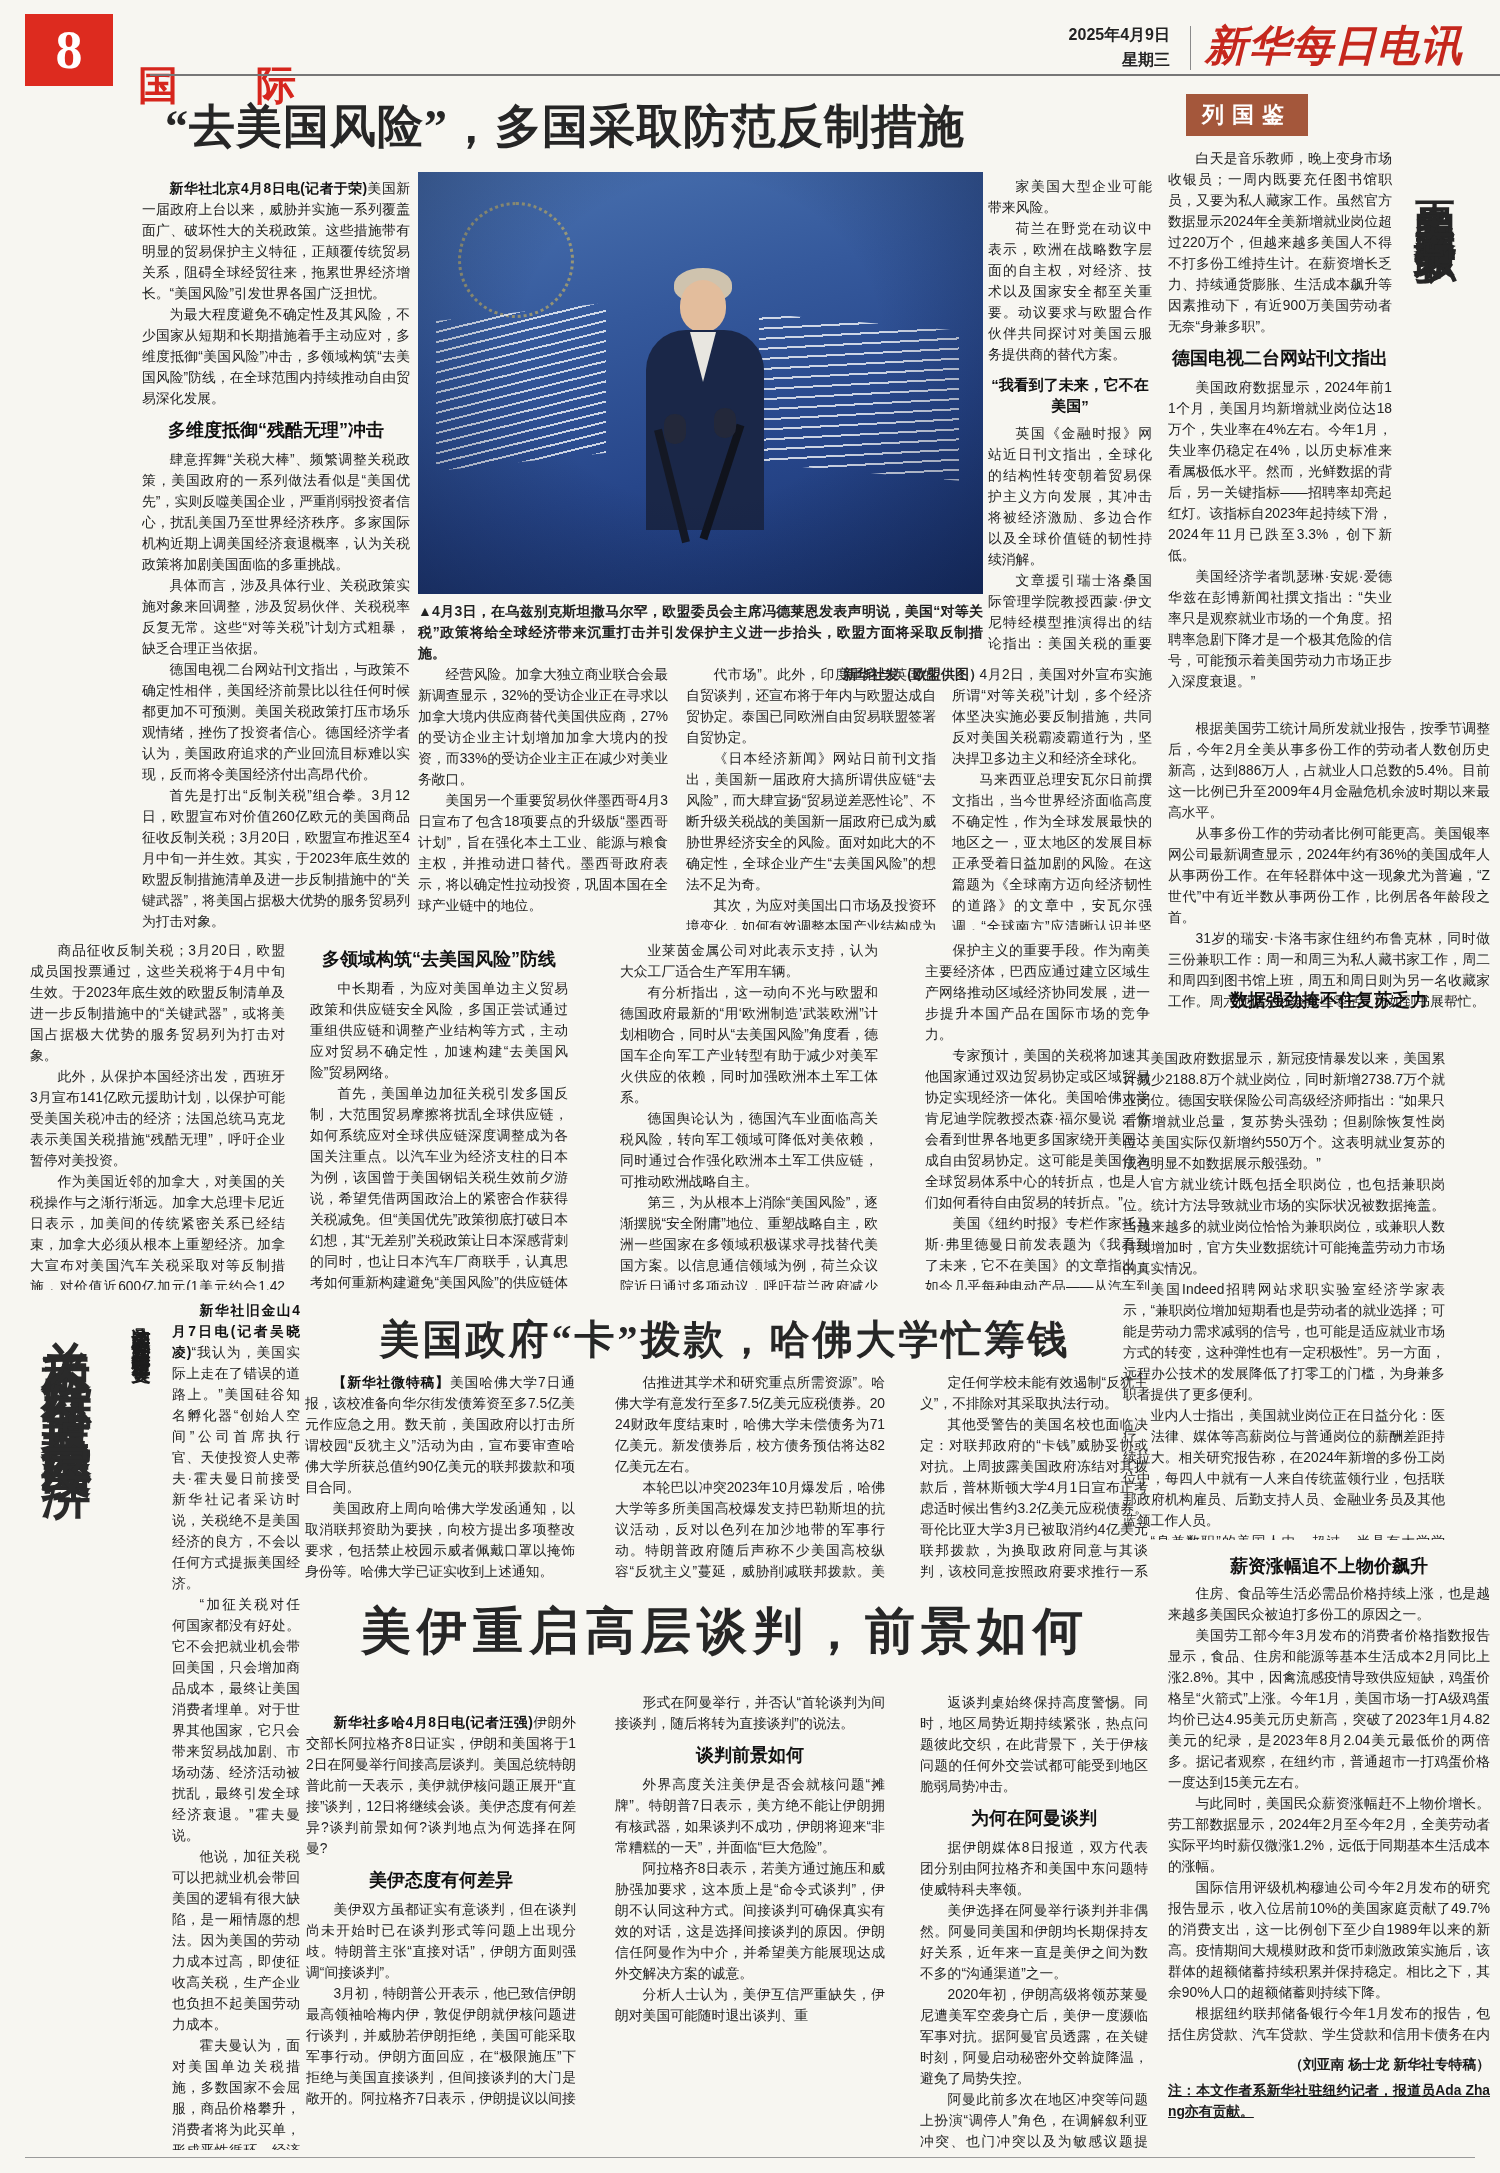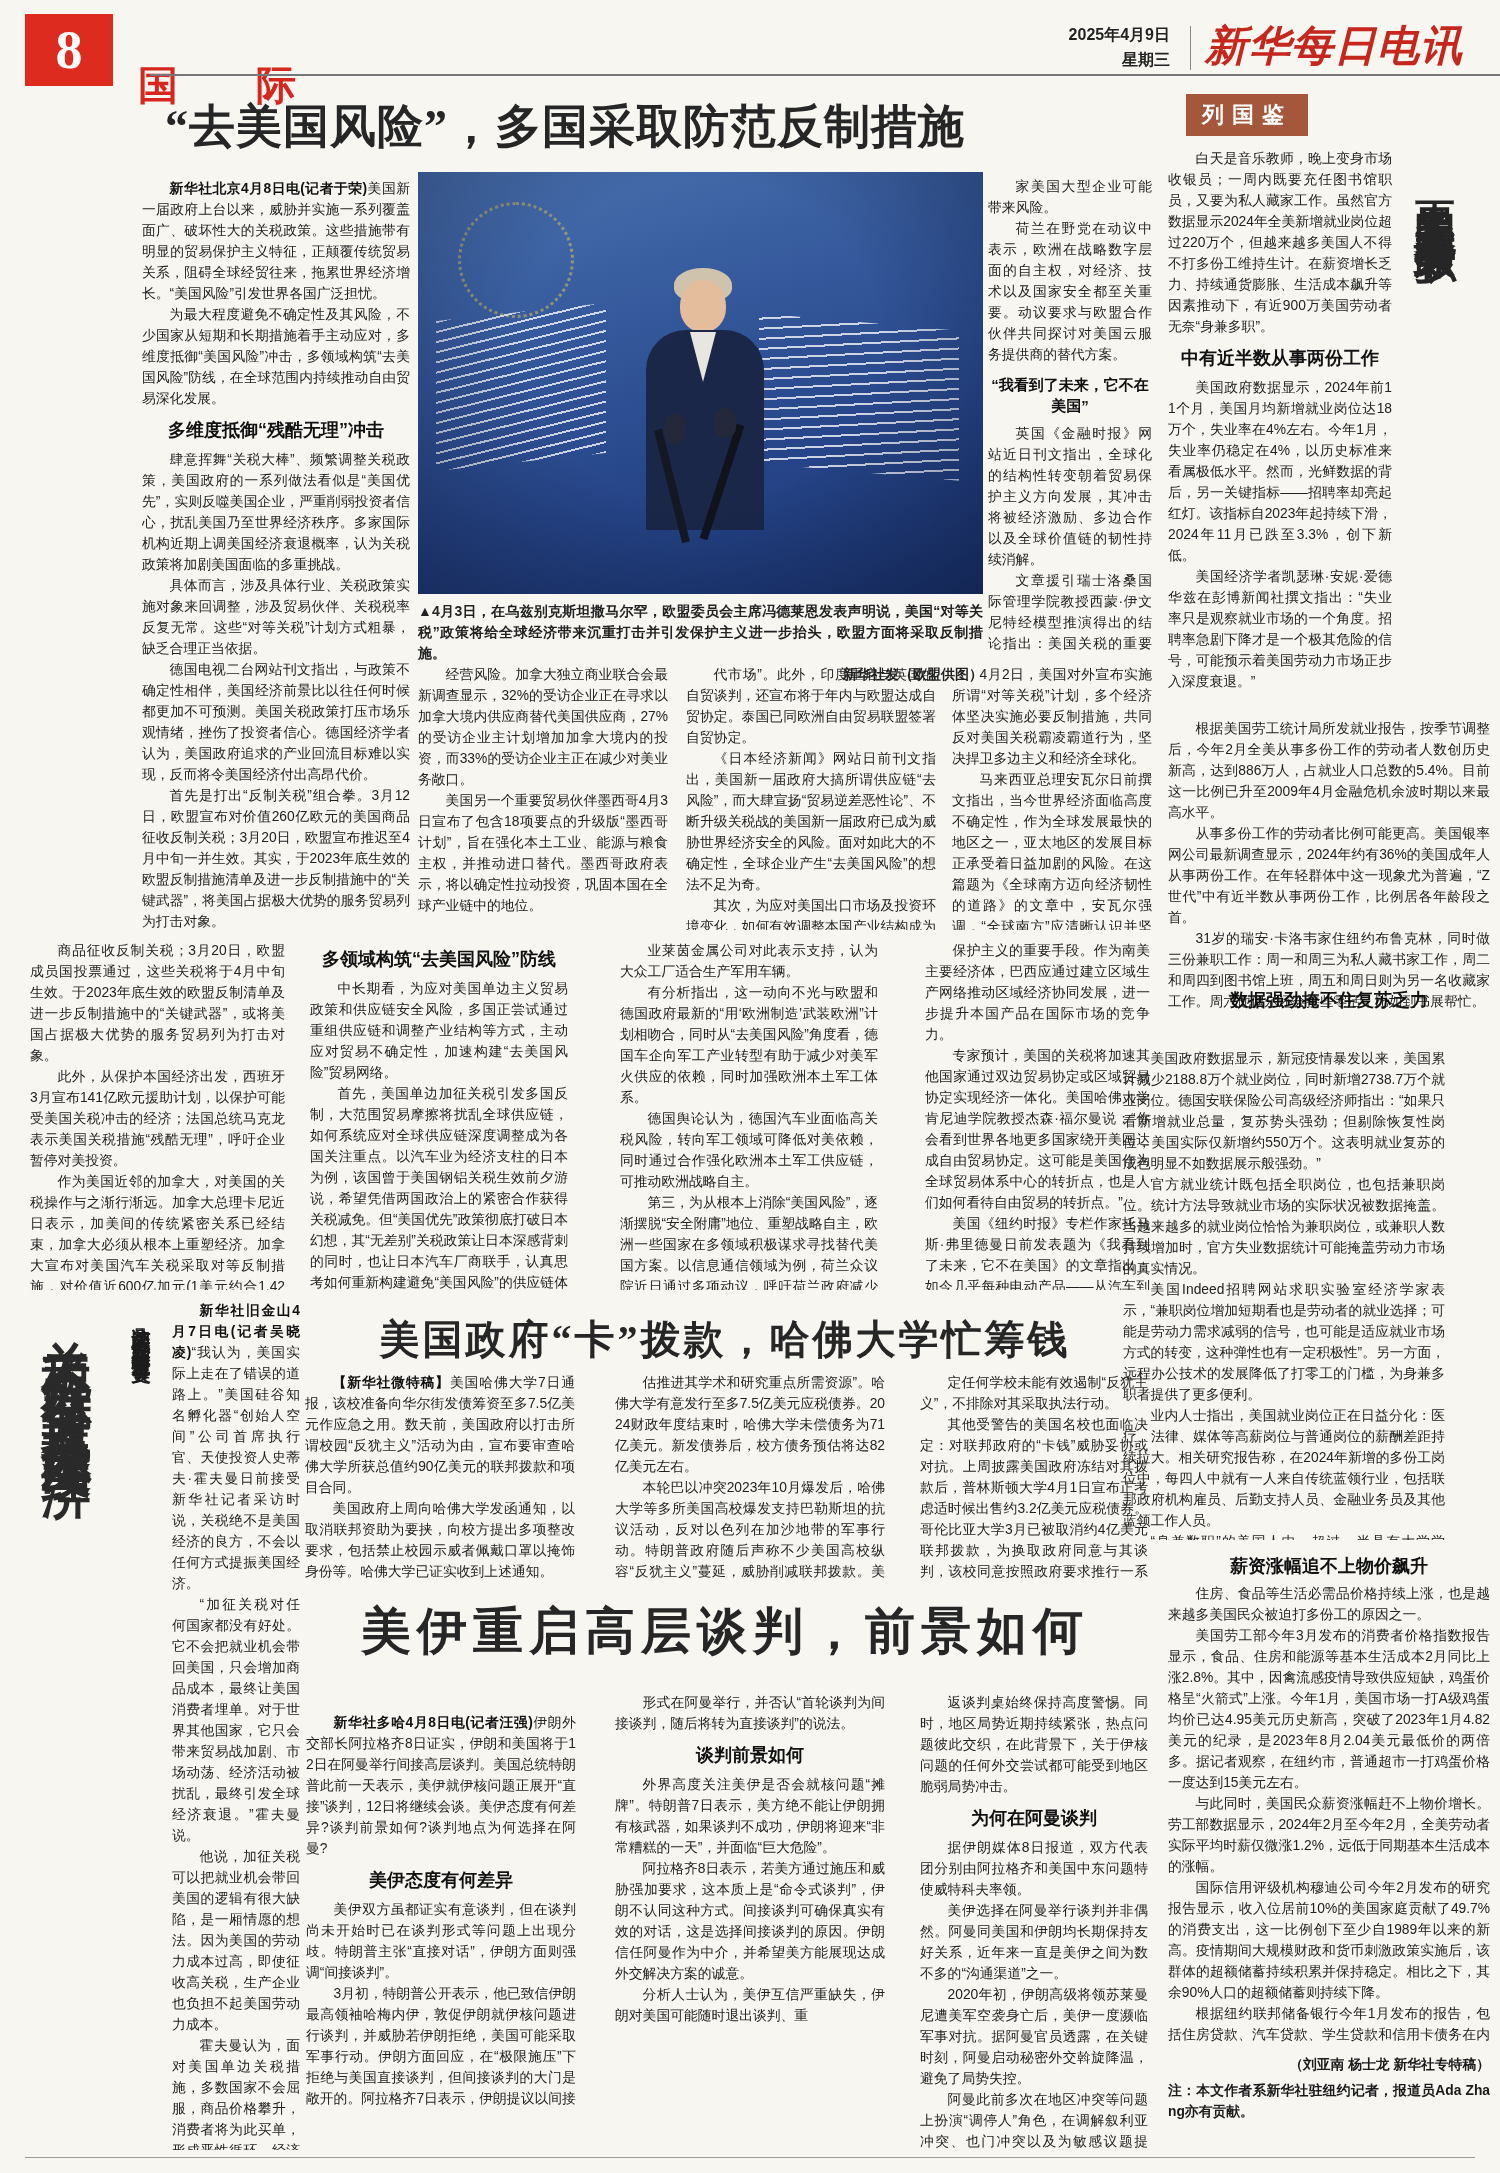--- a/index.html
+++ b/index.html
@@ -7,21 +7,21 @@
         font-family:"Liberation Sans","DejaVu Sans",sans-serif;color:#1b1b1b;}
   .abs{position:absolute;}
   .colblock{position:absolute;overflow:hidden;text-align:justify;}
   .para{font-size:13.8px;line-height:21px;text-align:justify;text-indent:2em;margin:0;
         word-break:break-all;color:#222;}
   .para b{font-weight:700;color:#111;}
   .subhead{font-weight:700;text-align:center;font-size:18px;margin:9px 0 7px 0;color:#111;
            text-indent:0;line-height:24px;}
   .narrow .subhead{font-size:15px;line-height:21px;}
   .sig{text-align:right;font-weight:700;font-size:13.8px;line-height:21px;margin:2px 0;}
-  .note{font-weight:700;font-size:13.8px;line-height:21px;text-align:justify;word-break:break-all;}
+  .note{font-weight:700;font-size:13.8px;line-height:21px;text-align:justify;word-break:break-all;text-decoration:underline;}
   .serif{font-family:"Liberation Serif","DejaVu Serif",serif;}
   .vert{writing-mode:vertical-rl;text-orientation:upright;}
   .rule{position:absolute;background:#8a8a8a;}
   
   .pagenum{position:absolute;left:25px;top:14px;width:88px;height:72px;background:#dd2b1f;
            color:#fff;font-weight:700;font-size:54px;display:flex;align-items:center;justify-content:center;}
   .section{position:absolute;left:138px;top:26px;font-size:40px;font-weight:700;color:#d6261d;
            letter-spacing:34px;margin-top:32px;}
   .dateblock{position:absolute;left:940px;top:22px;width:230px;text-align:right;font-weight:700;
              font-size:16px;line-height:25px;color:#222;}
@@ -151,21 +151,21 @@
       <p class="para">保护主义的重要手段。作为南美主要经济体，巴西应通过建立区域生产网络推动区域经济协同发展，进一步提升本国产品在国际市场的竞争力。</p>
       <p class="para">专家预计，美国的关税将加速其他国家通过双边贸易协定或区域贸易协定实现经济一体化。美国哈佛大学肯尼迪学院教授杰森·福尔曼说：“你会看到世界各地更多国家绕开美国达成自由贸易协定。这可能是美国作为全球贸易体系中心的转折点，也是人们如何看待自由贸易的转折点。”</p>
       <p class="para">美国《纽约时报》专栏作家托马斯·弗里德曼日前发表题为《我看到了未来，它不在美国》的文章指出，如今几乎每种电动产品——从汽车到手机——都是由庞大的全球制造生态系统制造的。这就是产品越来越好、越来越便宜的原因。美国与世界已被电信、贸易、移民，以及气候变化紧密联系在一起。”</p>
     </div>
 
   <div class="lgj-label">列国鉴</div>
   <div class="vhead-right vert serif" style="height:570px;">更多美国人无奈『身兼多职』</div>
 
   <div class="colblock" style="left:1168px;top:148px;width:224px;height:562px;">
       <p class="para">白天是音乐教师，晚上变身市场收银员；一周内既要充任图书馆职员，又要为私人藏家工作。虽然官方数据显示2024年全美新增就业岗位超过220万个，但越来越多美国人不得不打多份工维持生计。在薪资增长乏力、持续通货膨胀、生活成本飙升等因素推动下，有近900万美国劳动者无奈“身兼多职”。</p>
-      <div class="subhead">中有近半数从事两份工作</div>
+      <div class="subhead">德国电视二台网站刊文指出</div>
       <p class="para">美国政府数据显示，2024年前11个月，美国月均新增就业岗位达18万个，失业率在4%左右。今年1月，失业率仍稳定在4%，以历史标准来看属极低水平。然而，光鲜数据的背后，另一关键指标——招聘率却亮起红灯。该指标自2023年起持续下滑，2024年11月已跌至3.3%，创下新低。</p>
       <p class="para">美国经济学者凯瑟琳·安妮·爱德华兹在彭博新闻社撰文指出：“失业率只是观察就业市场的一个角度。招聘率急剧下降才是一个极其危险的信号，可能预示着美国劳动力市场正步入深度衰退。”</p>
     </div>
   <div class="colblock" style="left:1168px;top:718px;width:322px;height:290px;">
       <p class="para">根据美国劳工统计局所发就业报告，按季节调整后，今年2月全美从事多份工作的劳动者人数创历史新高，达到886万人，占就业人口总数的5.4%。目前这一比例已升至2009年4月金融危机余波时期以来最高水平。</p>
       <p class="para">从事多份工作的劳动者比例可能更高。美国银率网公司最新调查显示，2024年约有36%的美国成年人从事两份工作。在年轻群体中这一现象尤为普遍，“Z世代”中有近半数从事两份工作，比例居各年龄段之首。</p>
       <p class="para">31岁的瑞安·卡洛韦家住纽约布鲁克林，同时做三份兼职工作：周一和周三为私人藏书家工作，周二和周四到图书馆上班，周五和周日则为另一名收藏家工作。周六他偶尔还会接些零活，比如到书展帮忙。</p>
     </div>
   <div class="subhead abs" style="left:1168px;top:979px;width:322px;text-align:center;">数据强劲掩不住复苏乏力</div>
   <div class="colblock" style="left:1123px;top:1048px;width:322px;height:492px;">

